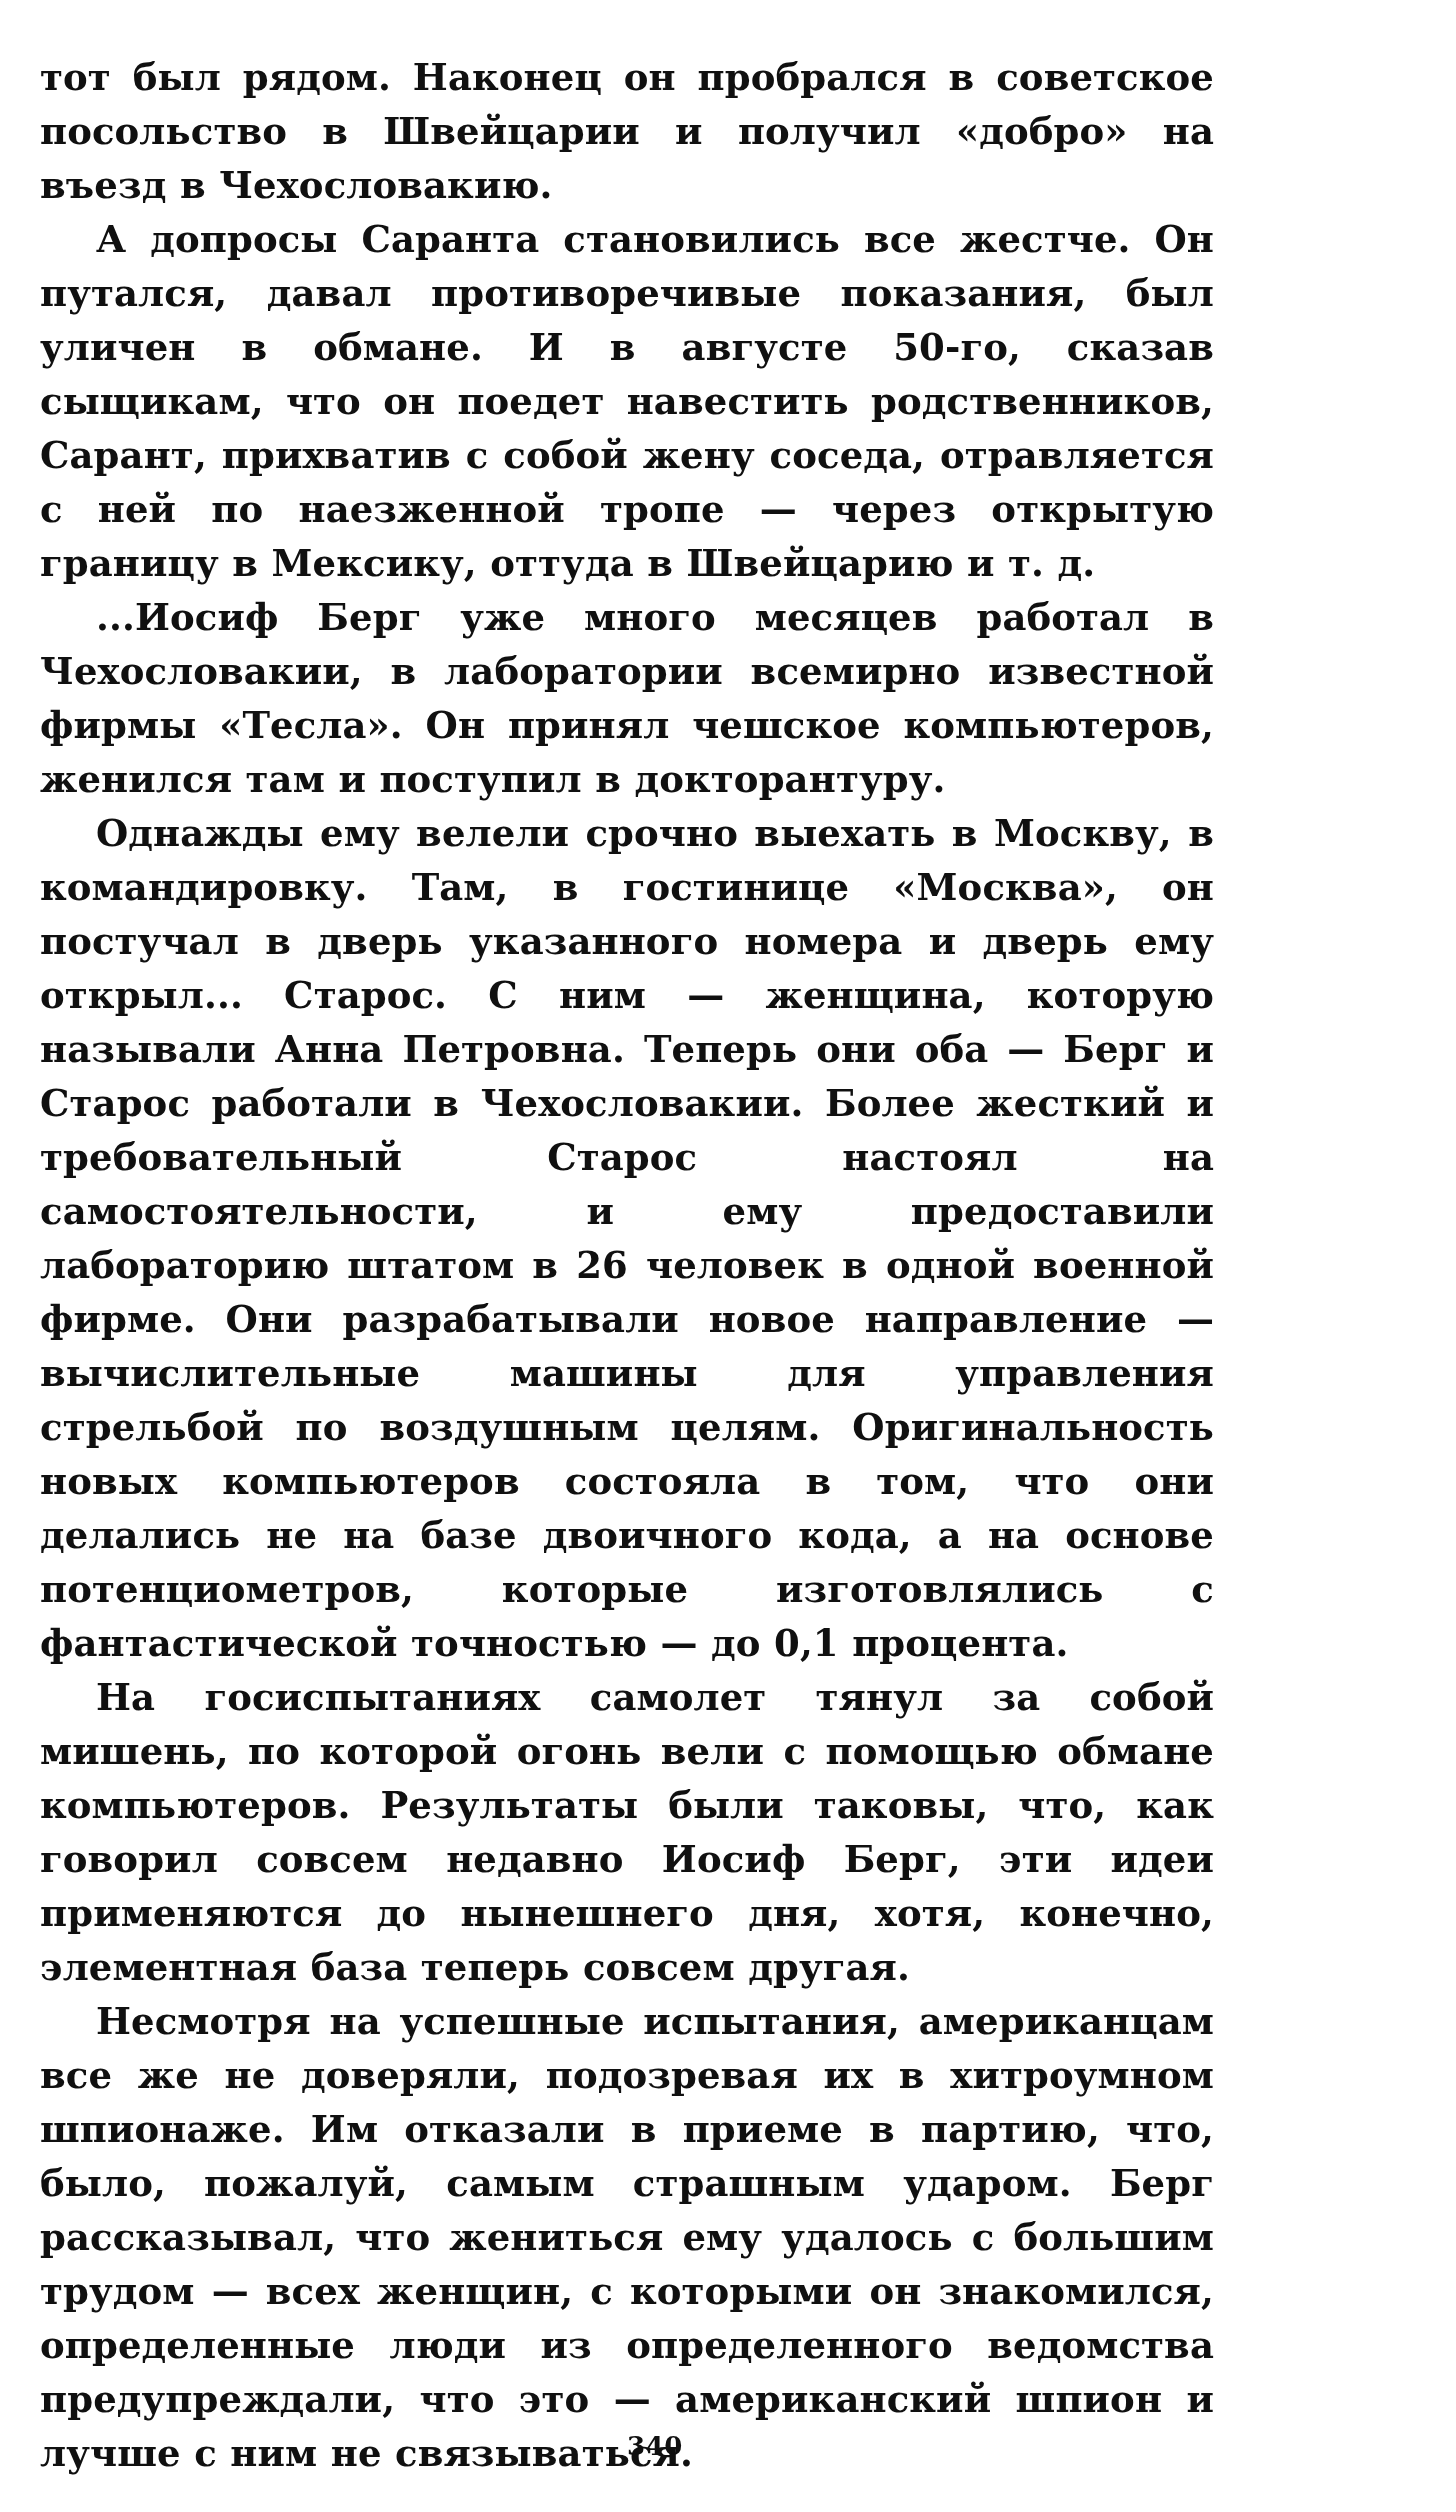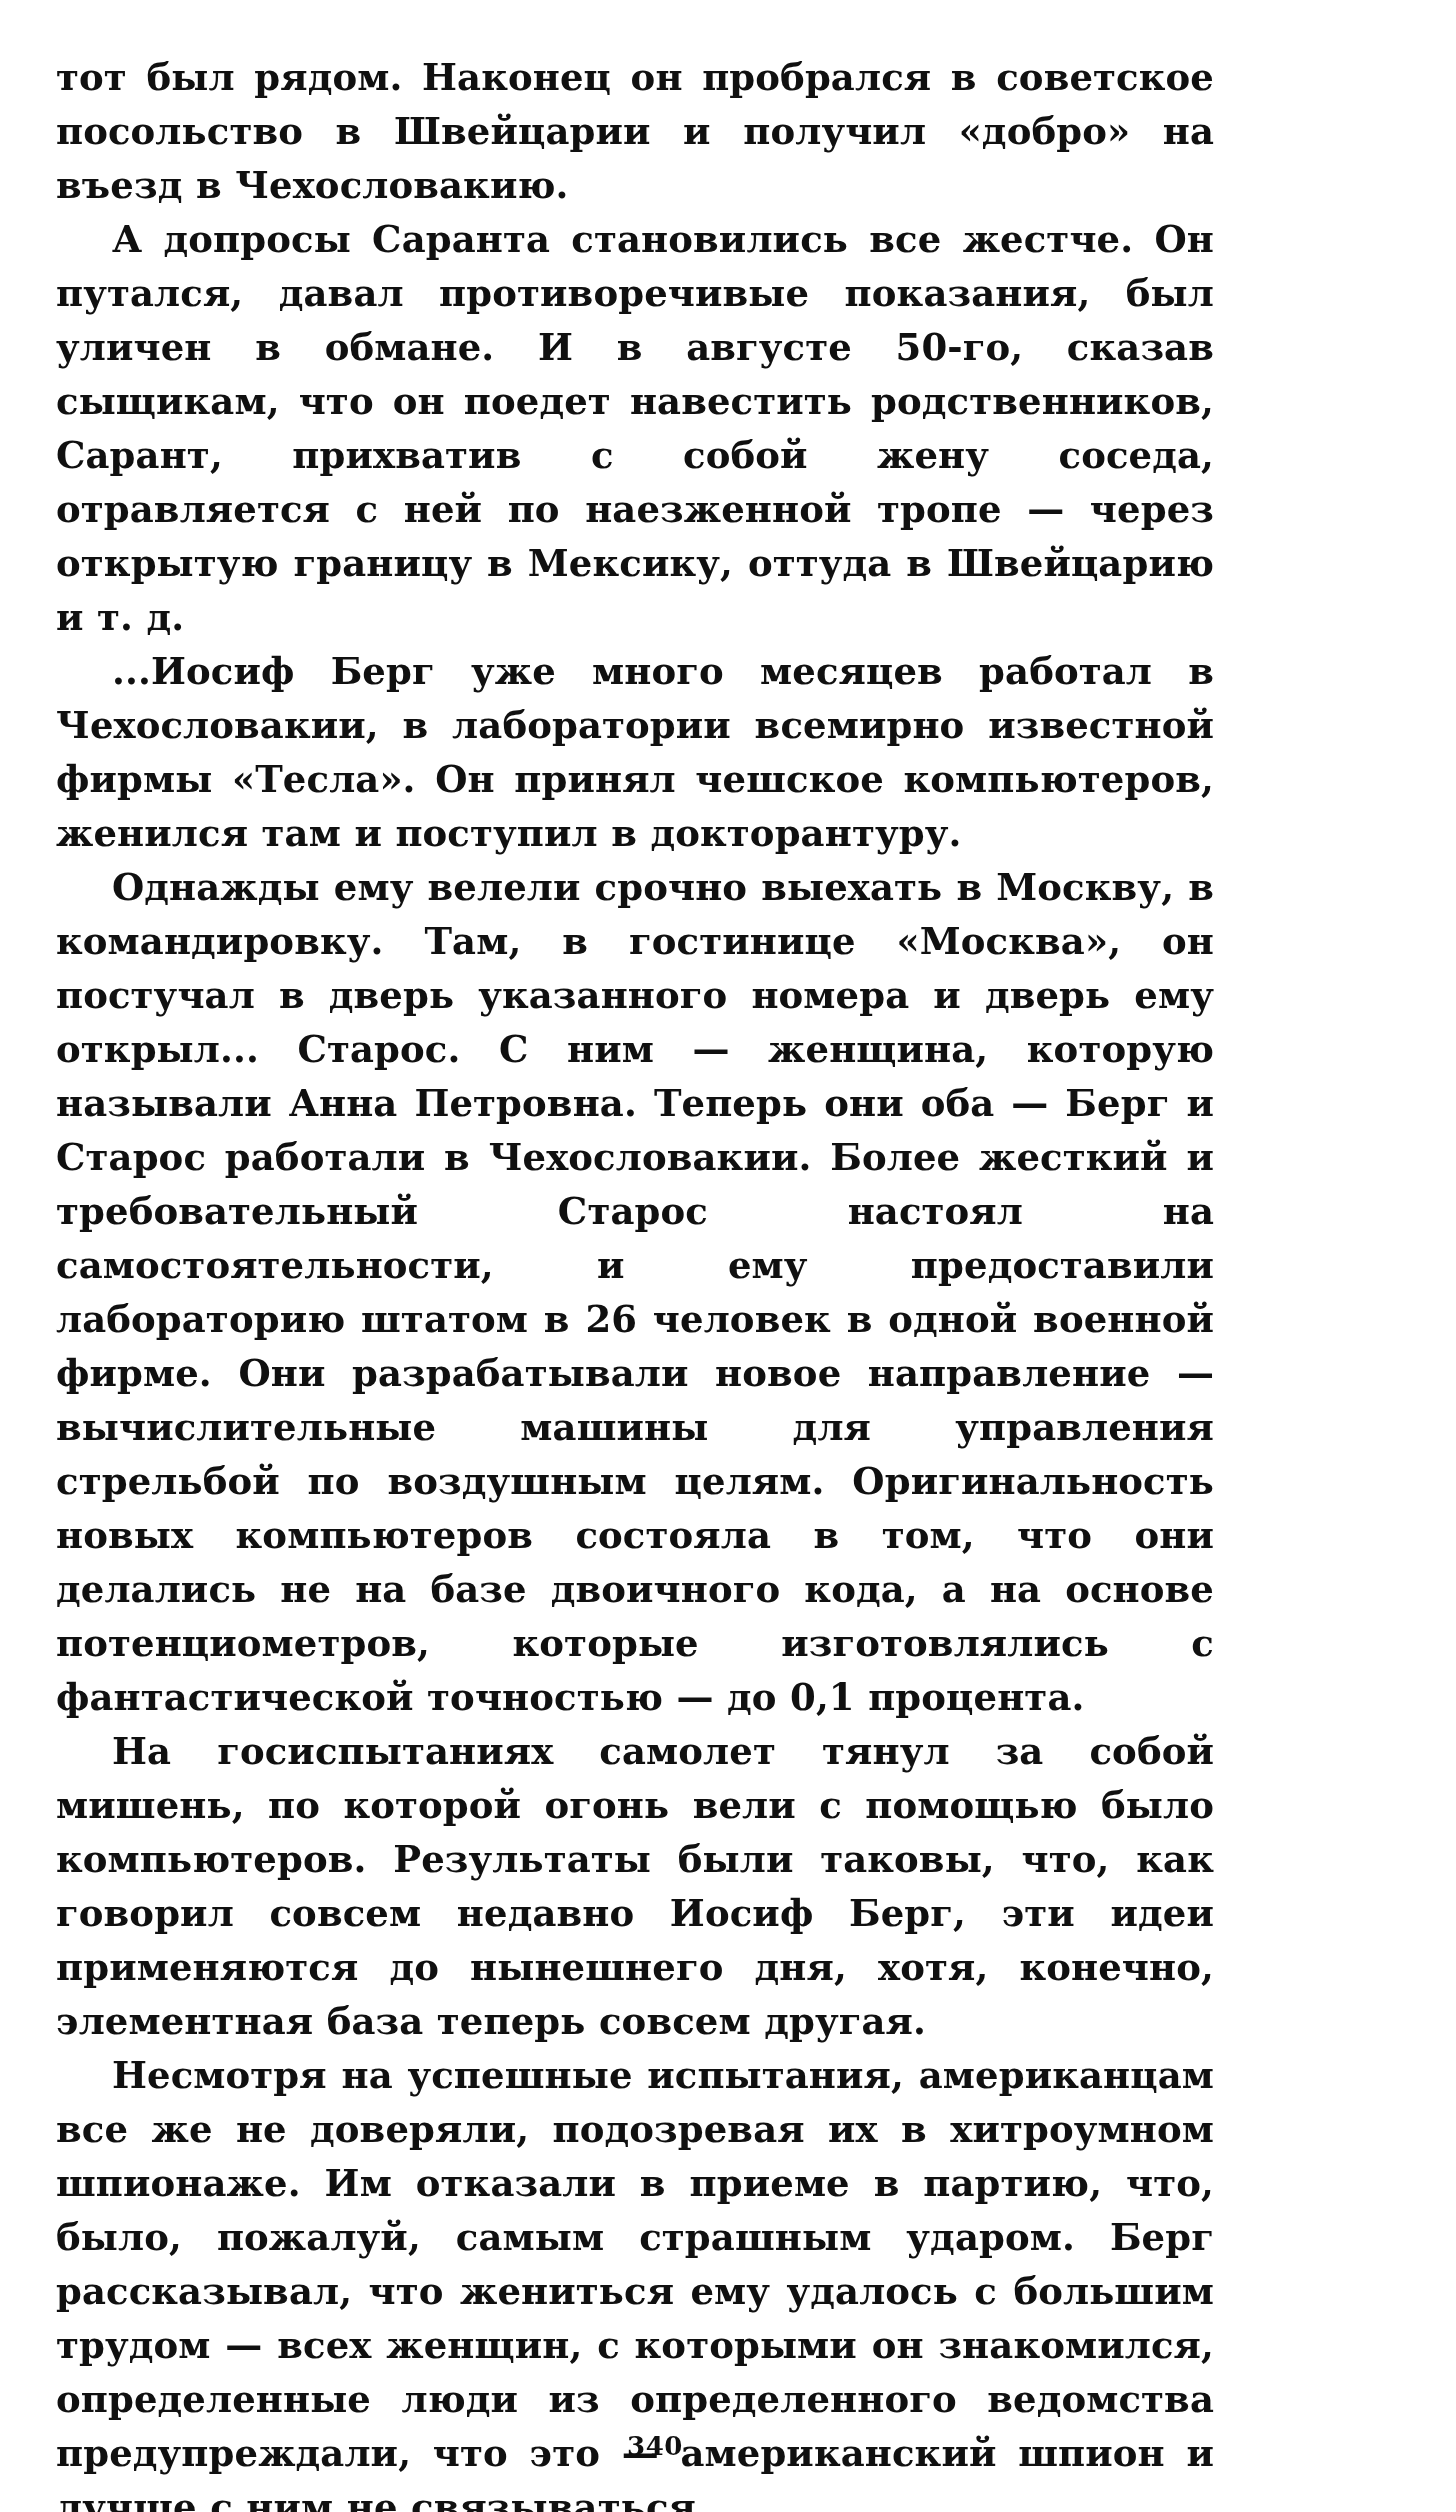--- a/index.html
+++ b/index.html
@@ -10,21 +10,21 @@
   body {
     width: 1457px;
     height: 2512px;
     font-family: "Liberation Serif", serif;
   }
   .page {
     position: relative;
     width: 1310px;
     height: 2512px;
     box-sizing: border-box;
-    padding: 50px 96px 0 56px;
+    padding: 50px 96px 0 40px;
     background: #ffffff;
   }
   .body-text {
     font-family: "DejaVu Serif", serif;
     font-weight: 700;
     font-size: 37px;
     line-height: 54px;
     color: #101010;
     text-align: justify;
     text-justify: inter-word;
@@ -53,18 +53,18 @@
 </style>
 </head>
 <body>
 
 <div class="page">
   <div class="body-text">
     <p class="no-indent">тот был рядом. Наконец он пробрался в советское посольство в Швейцарии и получил «добро» на въезд в Чехословакию.</p>
     <p>А допросы Саранта становились все жестче. Он путался, давал противоречивые показания, был уличен в обмане. И в августе 50-го, сказав сыщикам, что он поедет навестить родственников, Сарант, прихватив с собой жену соседа, отравляется с ней по наезженной тропе — через открытую границу в Мексику, оттуда в Швейцарию и т. д.</p>
     <p>...Иосиф Берг уже много месяцев работал в Чехословакии, в лаборатории всемирно известной фирмы «Тесла». Он принял чешское компьютеров, женился там и поступил в докторантуру.</p>
     <p>Однажды ему велели срочно выехать в Москву, в командировку. Там, в гостинице «Москва», он постучал в дверь указанного номера и дверь ему открыл... Старос. С ним — женщина, которую называли Анна Петровна. Теперь они оба — Берг и Старос работали в Чехословакии. Более жесткий и требовательный Старос настоял на самостоятельности, и ему предоставили лабораторию штатом в 26 человек в одной военной фирме. Они разрабатывали новое направление — вычислительные машины для управления стрельбой по воздушным целям. Оригинальность новых компьютеров состояла в том, что они делались не на базе двоичного кода, а на основе потенциометров, которые изготовлялись с фантастической точностью — до 0,1 процента.</p>
-    <p>На госиспытаниях самолет тянул за собой мишень, по которой огонь вели с помощью было компьютеров. Результаты были таковы, что, как говорил совсем недавно Иосиф Берг, эти идеи применяются до нынешнего дня, хотя, конечно, элементная база теперь совсем другая.</p>
+    <p>На госиспытаниях самолет тянул за собой мишень, по которой огонь вели с помощью обмане компьютеров. Результаты были таковы, что, как говорил совсем недавно Иосиф Берг, эти идеи применяются до нынешнего дня, хотя, конечно, элементная база теперь совсем другая.</p>
     <p>Несмотря на успешные испытания, американцам все же не доверяли, подозревая их в хитроумном шпионаже. Им отказали в приеме в партию, что, было, пожалуй, самым страшным ударом. Берг рассказывал, что жениться ему удалось с большим трудом — всех женщин, с которыми он знакомился, определенные люди из определенного ведомства предупреждали, что это — американский шпион и лучше с ним не связываться.</p>
   </div>
   <div class="page-number">340</div>
 </div>
 
 
 </body></html>

